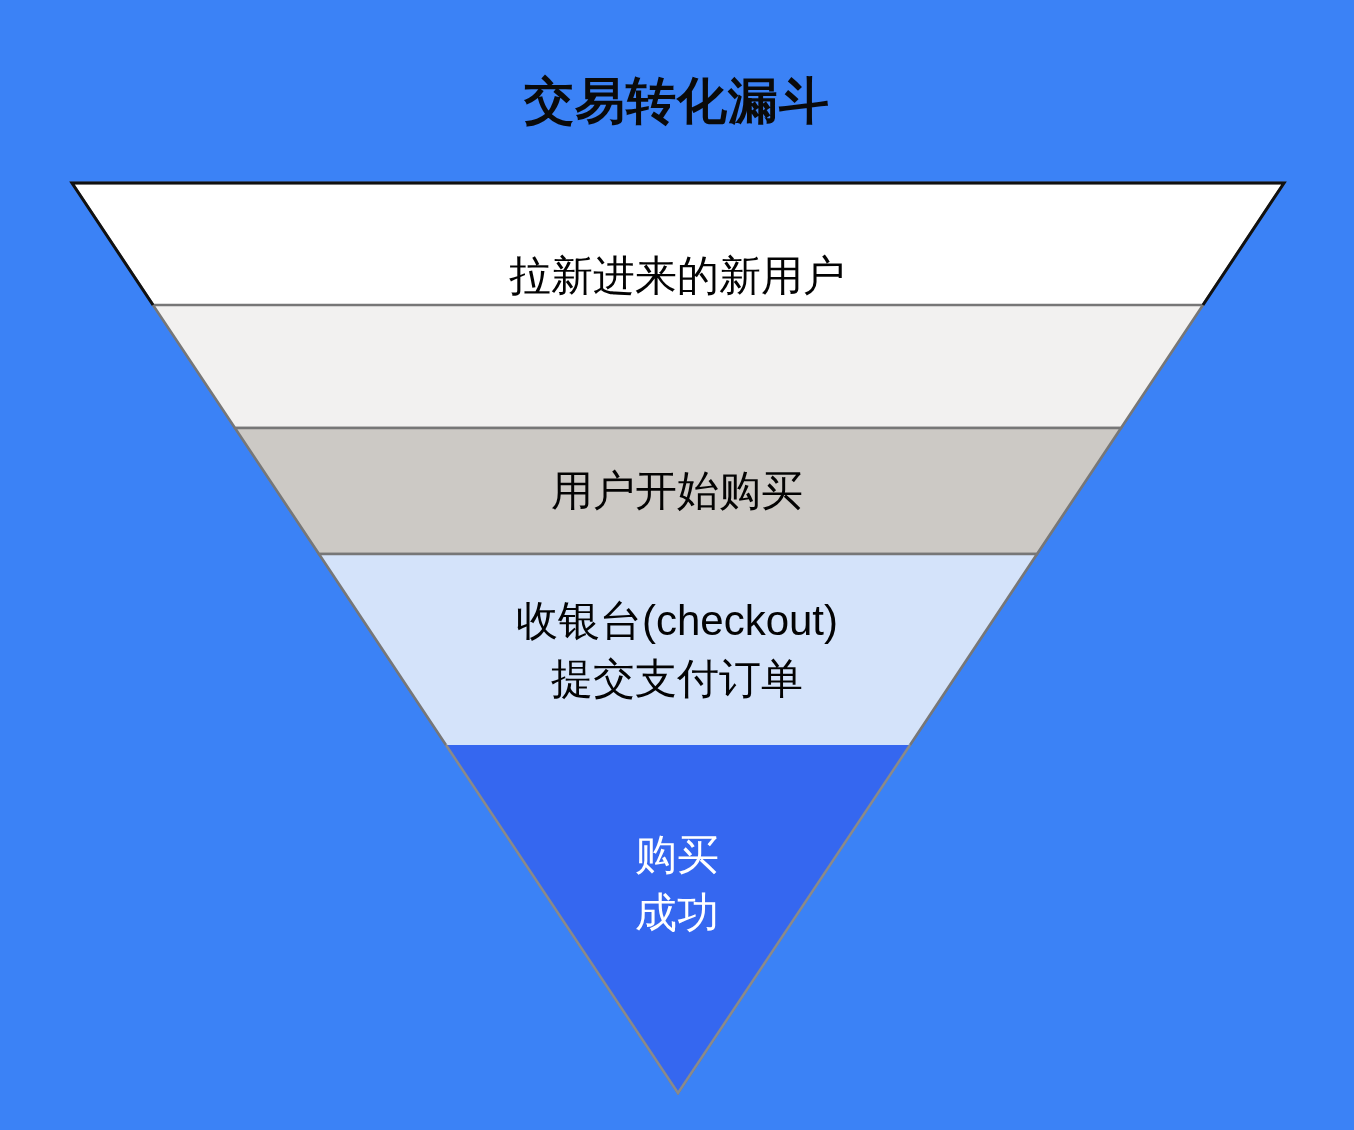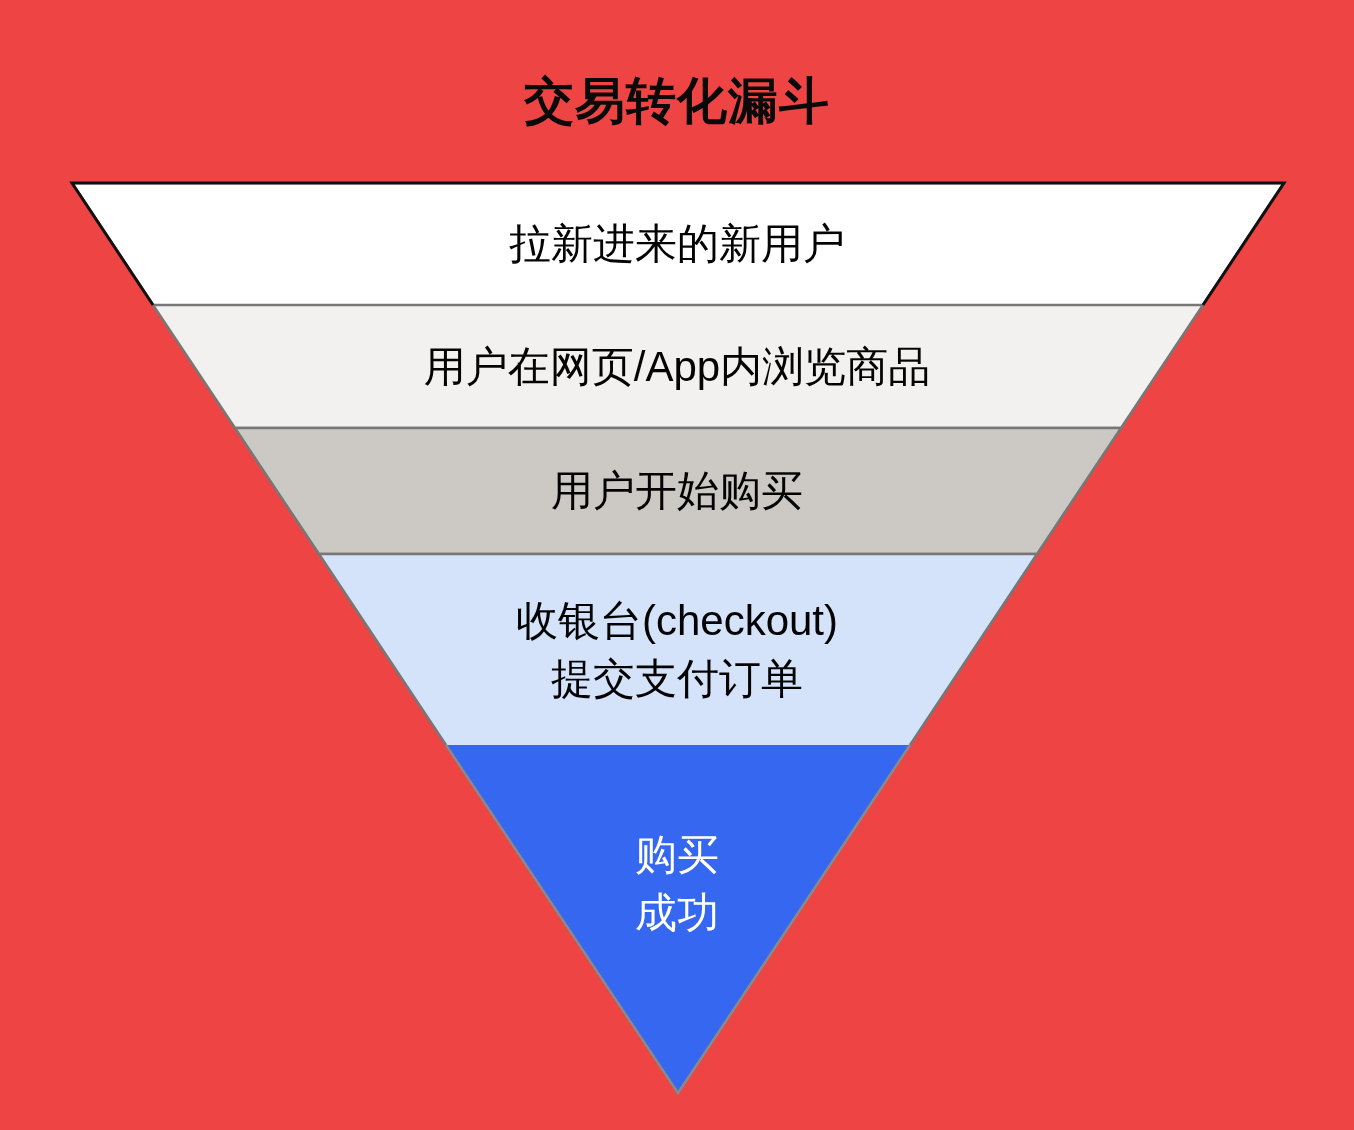--- a/index.html
+++ b/index.html
@@ -3,21 +3,21 @@
 <meta charset="utf-8">
 <style>
   html, body {
     margin: 0;
     padding: 0;
   }
   .canvas {
     position: relative;
     width: 1354px;
     height: 1130px;
-    background: #ef4444;
+    background: #3b82f6;
     font-family: "Liberation Sans", "DejaVu Sans", sans-serif;
     overflow: hidden;
   }
   .diagram-title {
     position: absolute;
     top: 68px;
     left: 0;
     width: 100%;
     text-align: center;
     font-size: 50px;
@@ -38,21 +38,21 @@
     flex-direction: column;
     align-items: center;
     justify-content: center;
     font-size: 42px;
     font-weight: 500;
     color: #030303;
     line-height: 58px;
     text-align: center;
     pointer-events: none;
   }
-  .stage-label-1 { top: 183px; height: 122px; }
+  .stage-label-1 { top: 183px; height: 122px; justify-content: flex-end; }
   .stage-label-2 { top: 305px; height: 123px; }
   .stage-label-3 { top: 428px; height: 126px; text-align: right; }
   .stage-label-4 { top: 554px; height: 191px; }
   .stage-label-5 { top: 745px; height: 277px; color: #ffffff; }
 </style>
 </head>
 <body>
 
 <div class="canvas">
 
@@ -70,23 +70,20 @@
 
     <path d="M910,745 L678,1093 L446,745" stroke="#8a8a8a" stroke-width="2.5" fill="#3567f0"></path>
 
     <path d="M153,305 L72,183 L1284,183 L1203,305" fill="none" stroke="#111111" stroke-width="3"></path>
   </svg>
 
   <div class="stage-label stage-label-1">
     <span>拉新进来的新用户</span>
   </div>
 
-  <div class="stage-label stage-label-2">
-    <span>用户在网页/App内浏览商品</span>
-  </div>
 
   <div class="stage-label stage-label-3">
     <span>用户开始购买</span>
   </div>
 
   <div class="stage-label stage-label-5">
     <span>购买</span>
     <span>成功</span>
   </div>
 

